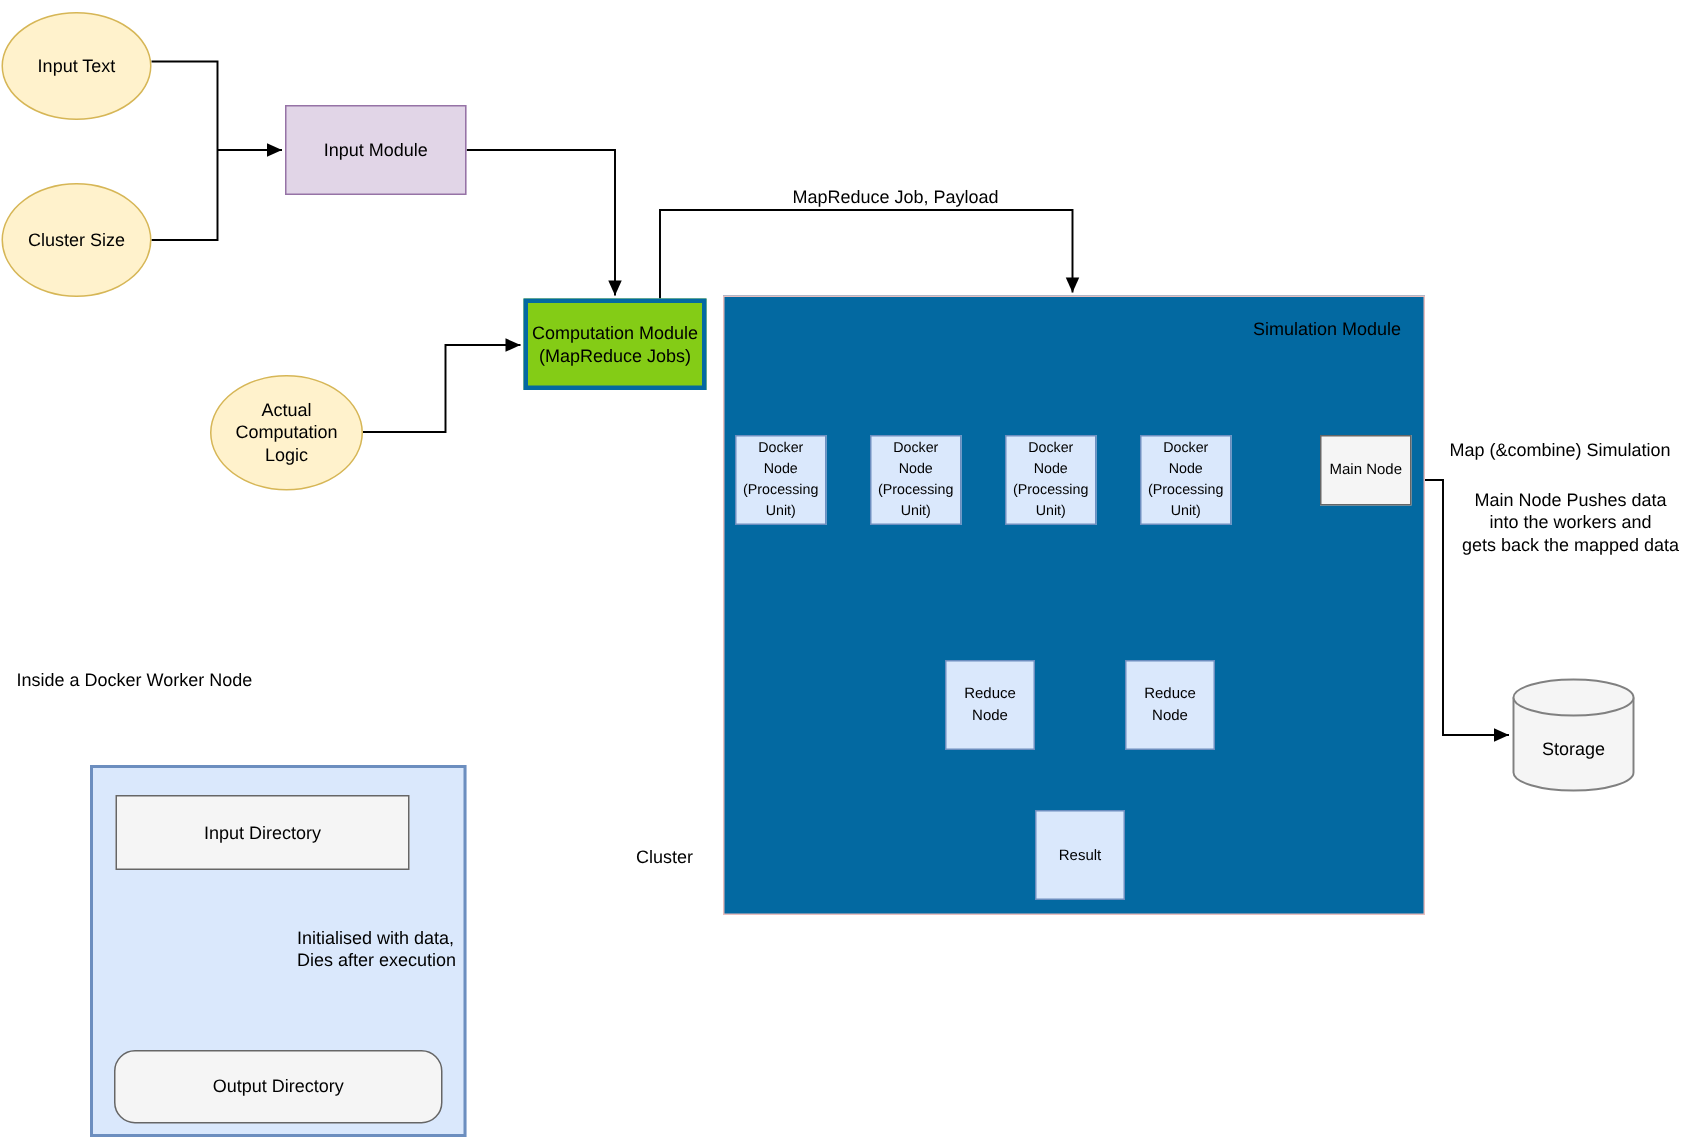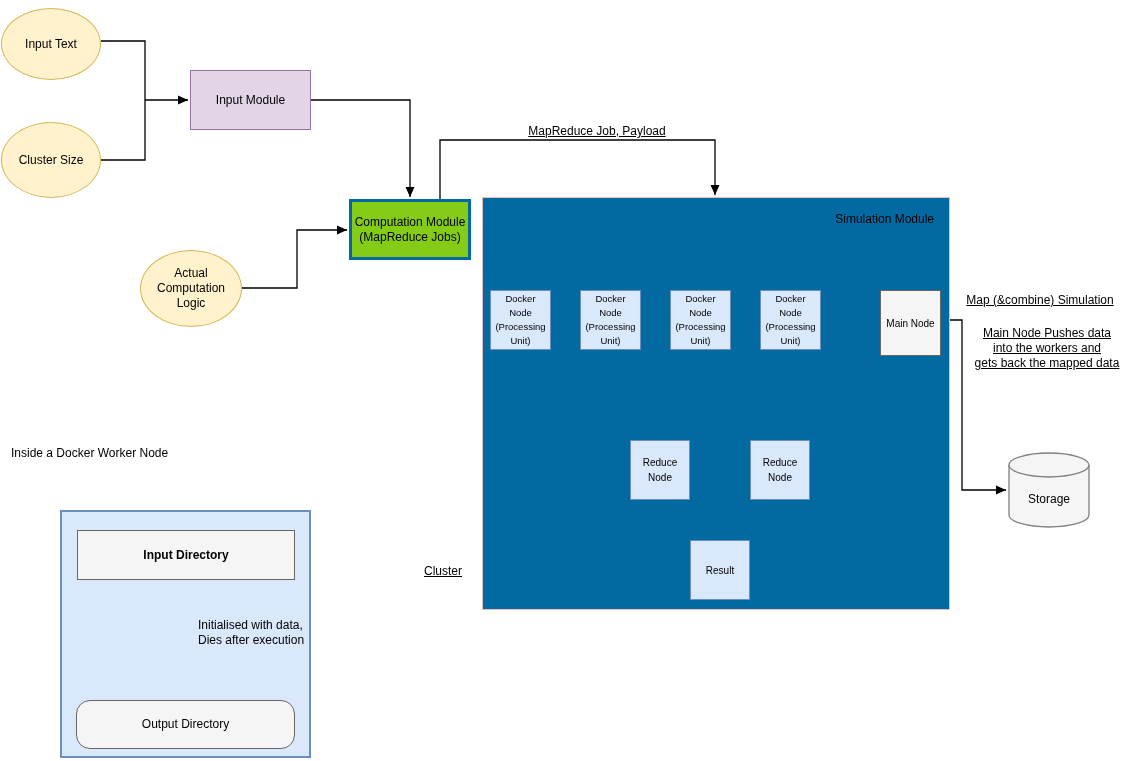--- a/index.html
+++ b/index.html
@@ -26,21 +26,21 @@
   .gray{background:#F5F5F5;border:1px solid #666666;}
   .pinkbox{
     position:absolute;background:#0369a1;border:1px solid #E8BEBE;
     box-sizing:border-box;
   }
   .bluebox{
     position:absolute;background:#DAE8FC;border:2px solid #6C8EBF;
     box-sizing:border-box;
   }
   .lbl{position:absolute;line-height:15px;}
-  .center{text-align:center;text-decoration:underline;}
+  .center{text-align:center;}
   .ml{white-space:pre-line;}
   .small{font-size:9.5px;line-height:14px;}
   .mid{font-size:10px;line-height:15px;}
   .sim-title{position:absolute;top:14px;right:15px;font-size:12px;}
   .storage-wrap{position:absolute;left:1008px;top:452px;width:82px;height:76px;}
   .storage-label{
     position:absolute;left:0;top:18px;width:82px;height:58px;
     display:flex;align-items:center;justify-content:center;font-size:12px;
   }
 </style>
@@ -87,35 +87,35 @@
   <div class="node purple" style="left:190px;top:70px;width:121px;height:60px;">Input Module</div>
   <div class="node green ml" style="left:349px;top:199px;width:122px;height:61px;">Computation Module
 (MapReduce Jobs)</div>
   <div class="node ellipse yellow ml" style="left:140px;top:250px;width:102px;height:77px;">Actual Computation
 Logic</div>
 
   <div class="node blue small" style="left:490px;top:290px;width:61px;height:60px;padding:2px;">Docker Node (Processing Unit)</div>
   <div class="node blue small" style="left:580px;top:290px;width:61px;height:60px;padding:2px;">Docker Node (Processing Unit)</div>
   <div class="node blue small" style="left:670px;top:290px;width:61px;height:60px;padding:2px;">Docker Node (Processing Unit)</div>
   <div class="node blue small" style="left:760px;top:290px;width:61px;height:60px;padding:2px;">Docker Node (Processing Unit)</div>
-  <div class="node gray mid" style="left:880px;top:290px;width:61px;height:66px;">Main Node</div>
+  <div class="node gray mid" style="left:880px;top:290px;width:61px;height:47px;">Main Node</div>
 
   <div class="node blue mid" style="left:630px;top:440px;width:60px;height:60px;padding:4px;">Reduce Node</div>
   <div class="node blue mid" style="left:750px;top:440px;width:60px;height:60px;padding:4px;">Reduce Node</div>
   <div class="node blue mid" style="left:690px;top:540px;width:60px;height:60px;">Result</div>
 
   <div class="storage-wrap">
     <svg width="82" height="76" viewBox="0 0 82 76">
       <path d="M1,13 v50 a40,12 0 0 0 80,0 v-50" fill="#F5F5F5" stroke="#808080" stroke-width="1.3"></path>
       <ellipse cx="41" cy="13" rx="40" ry="12" fill="#F5F5F5" stroke="#808080" stroke-width="1.3"></ellipse>
     </svg>
     <div class="storage-label">Storage</div>
   </div>
 
-  <div class="node gray" style="left:77px;top:530px;width:218px;height:50px;font-weight:bold;">Input Directory</div>
+  <div class="node gray" style="left:77px;top:530px;width:196px;height:50px;">Input Directory</div>
   <div class="node gray" style="left:76px;top:700px;width:219px;height:49px;border-radius:14px;">Output Directory</div>
 
   <div class="lbl center" style="left:447px;top:124px;width:300px;">MapReduce Job, Payload</div>
   <div class="lbl center" style="left:940px;top:293px;width:200px;">Map (&amp;combine) Simulation</div>
   <div class="lbl center ml" style="left:938px;top:326px;width:218px;">Main Node Pushes data
 into the workers and
 gets back the mapped data</div>
   <div class="lbl center" style="left:408px;top:564px;width:70px;">Cluster</div>
   <div class="lbl" style="left:11px;top:446px;">Inside a Docker Worker Node</div>
   <div class="lbl ml" style="left:198px;top:618px;">Initialised with data,

